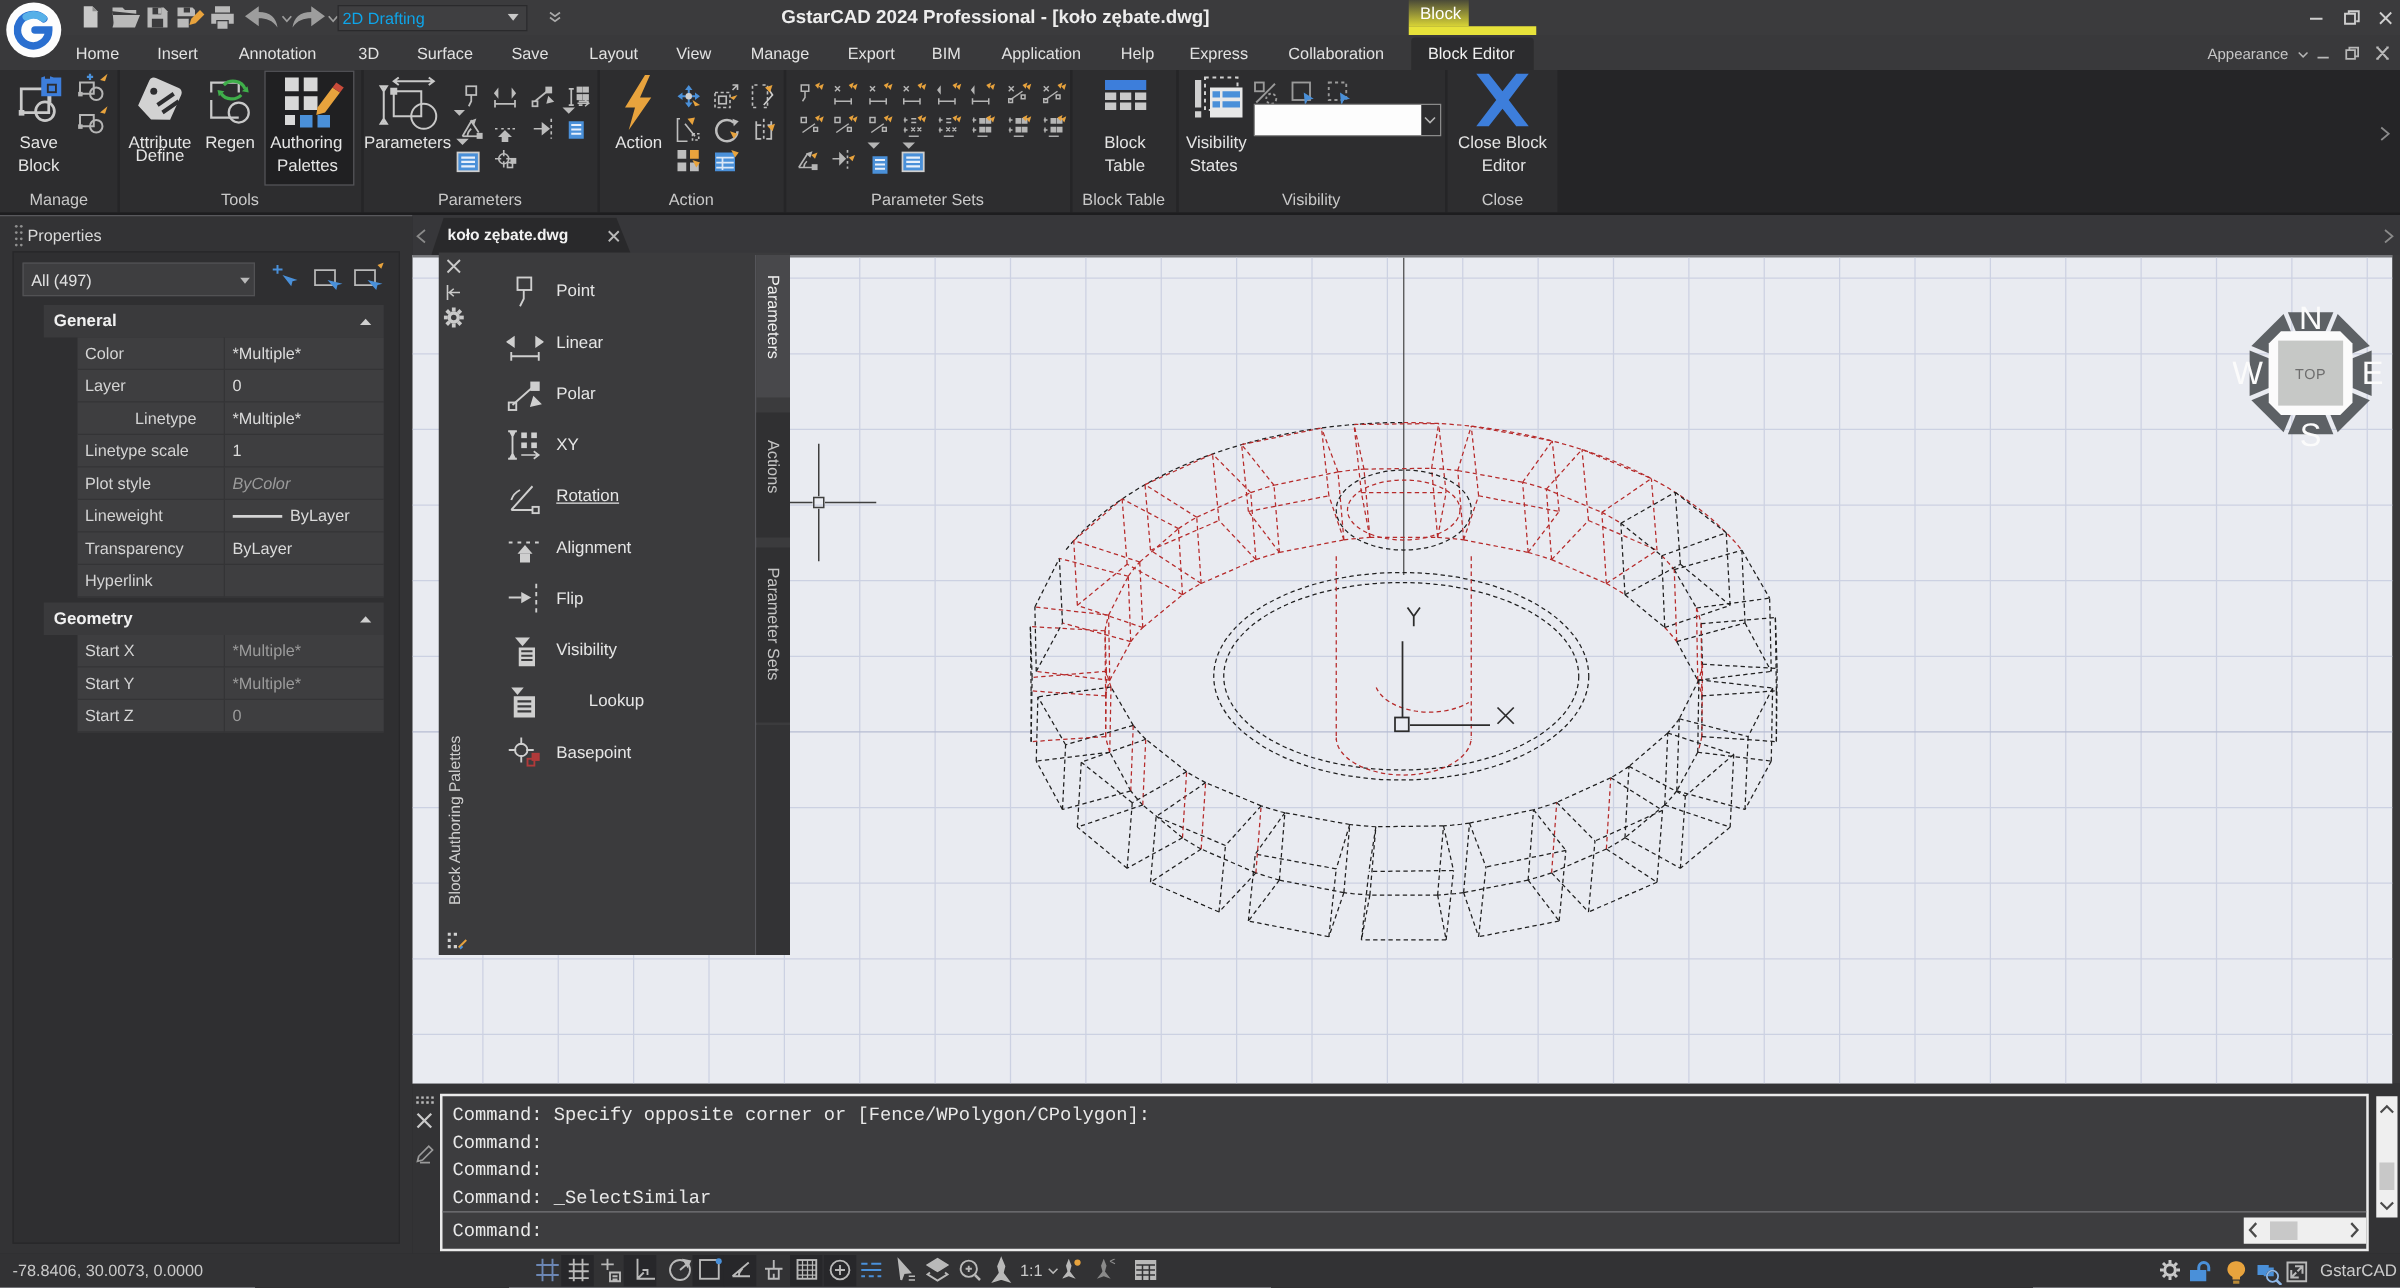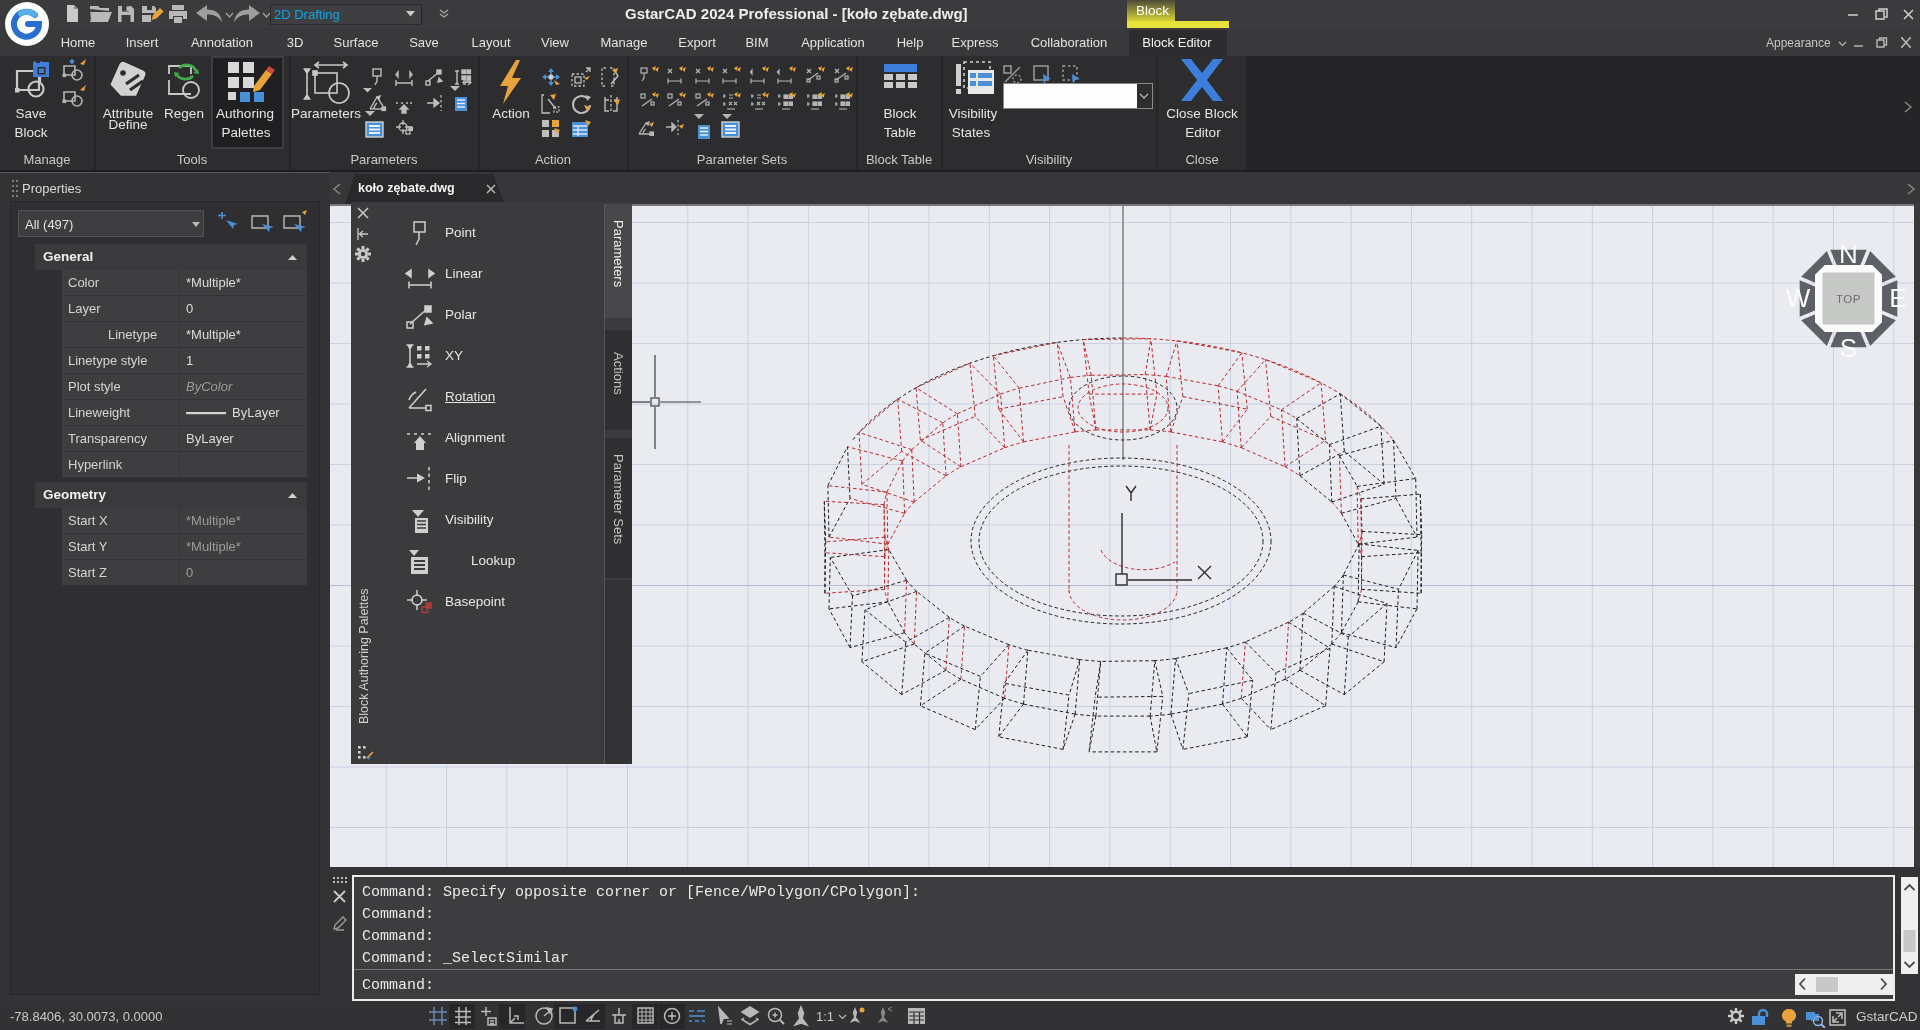--- a/index.html
+++ b/index.html
@@ -538,21 +538,21 @@
 <div class="abs" style="left:62px;top:296px;width:245px;height:26px;background:#3e3e40;border-bottom:1px solid #343436;"></div>
 <div class="abs" style="left:179px;top:296px;width:1px;height:26px;background:#343436;"></div>
 <div class="tx" style="left:68px;top:301px;font-size:13px;color:#d4d4d4;">Layer</div>
 <div class="tx" style="left:186px;top:301px;font-size:13px;color:#dcdcdc;">0</div>
 <div class="abs" style="left:62px;top:322px;width:245px;height:26px;background:#3e3e40;border-bottom:1px solid #343436;"></div>
 <div class="abs" style="left:179px;top:322px;width:1px;height:26px;background:#343436;"></div>
 <div class="tx" style="left:68px;top:327px;font-size:13px;color:#d4d4d4;margin-left:40px;">Linetype</div>
 <div class="tx" style="left:186px;top:327px;font-size:13px;color:#dcdcdc;">*Multiple*</div>
 <div class="abs" style="left:62px;top:348px;width:245px;height:26px;background:#3e3e40;border-bottom:1px solid #343436;"></div>
 <div class="abs" style="left:179px;top:348px;width:1px;height:26px;background:#343436;"></div>
-<div class="tx" style="left:68px;top:353px;font-size:13px;color:#d4d4d4;">Linetype style</div>
+<div class="tx" style="left:68px;top:353px;font-size:13px;color:#d4d4d4;">Linetype scale</div>
 <div class="tx" style="left:186px;top:353px;font-size:13px;color:#dcdcdc;">1</div>
 <div class="abs" style="left:62px;top:374px;width:245px;height:26px;background:#3e3e40;border-bottom:1px solid #343436;"></div>
 <div class="abs" style="left:179px;top:374px;width:1px;height:26px;background:#343436;"></div>
 <div class="tx" style="left:68px;top:379px;font-size:13px;color:#d4d4d4;">Plot style</div>
 <div class="tx" style="left:186px;top:379px;font-size:13px;color:#9b9b9b;font-style:italic;">ByColor</div>
 <div class="abs" style="left:62px;top:400px;width:245px;height:26px;background:#3e3e40;border-bottom:1px solid #343436;"></div>
 <div class="abs" style="left:179px;top:400px;width:1px;height:26px;background:#343436;"></div>
 <div class="tx" style="left:68px;top:405px;font-size:13px;color:#d4d4d4;">Lineweight</div>
 <svg class="abs" style="left:186px;top:412px;" width="40" height="3">
     <rect width="40" height="2.2" fill="#d4d4d4"></rect>

